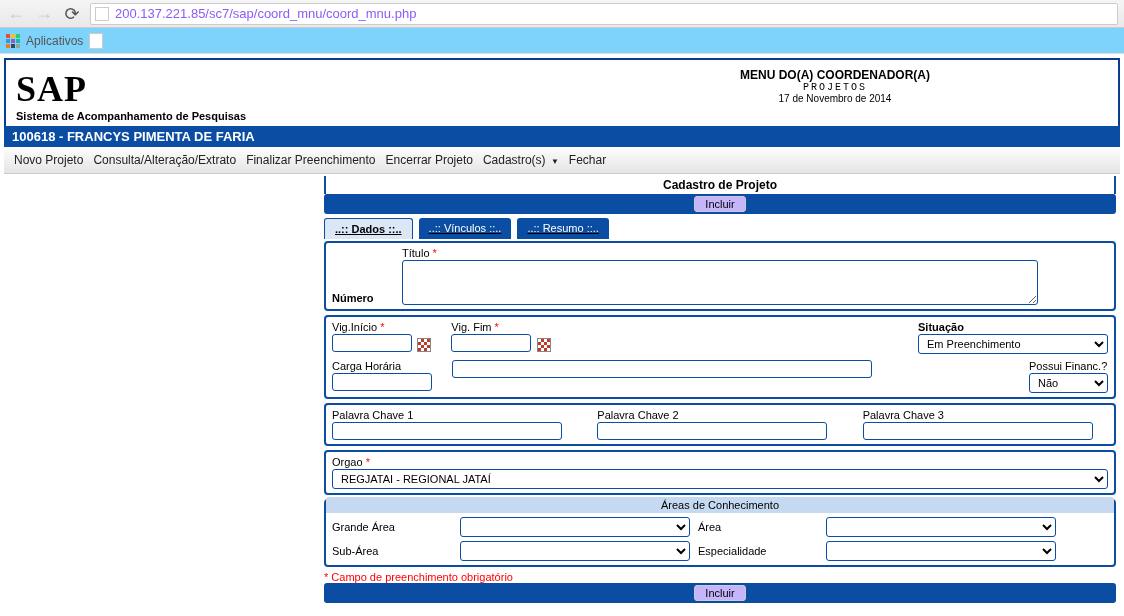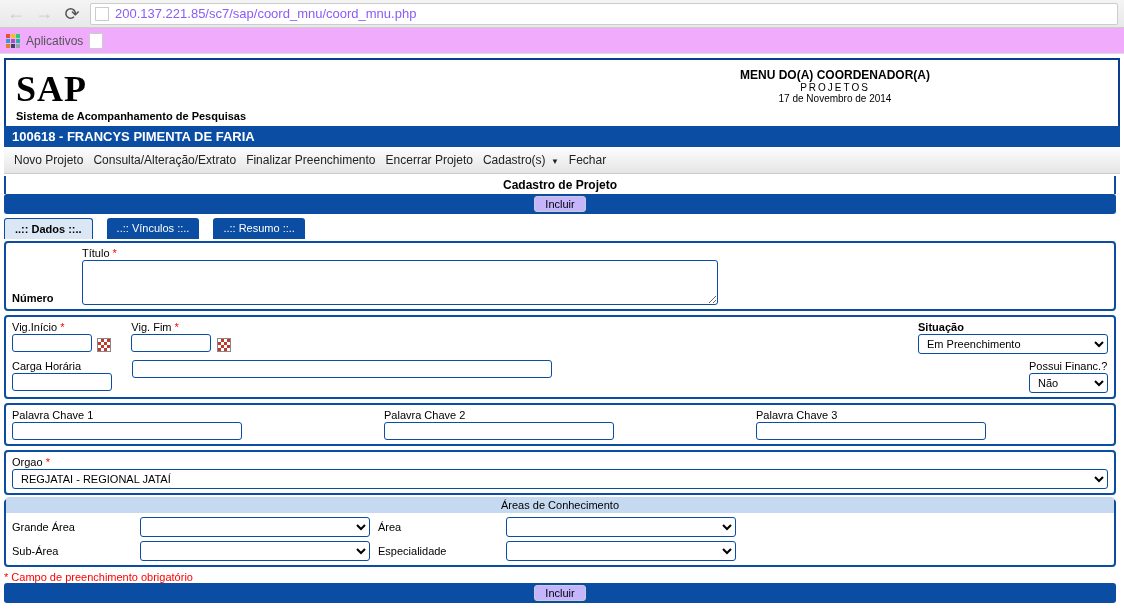--- a/index.html
+++ b/index.html
@@ -5,57 +5,57 @@
 * { box-sizing: border-box; margin: 0; padding: 0; }
 body { font-family: Arial, sans-serif; font-size: 12px; background: #fff; width: 1124px; }
 
 
 .browser-toolbar { height: 28px; background: linear-gradient(#f5f5f5, #e8e8e8); border-bottom: 1px solid #ccc; display: flex; align-items: center; padding: 0 6px; gap: 8px; }
 .nav-btn { color: #888; font-size: 18px; width: 20px; text-align: center; cursor: pointer; }
 .nav-btn.disabled { color: #ccc; }
 .url-bar { flex: 1; height: 22px; background: #fff; border: 1px solid #ccc; border-radius: 2px; display: flex; align-items: center; padding: 0 4px; }
 .url-bar .page-icon-box { width: 14px; height: 14px; border: 1px solid #ccc; margin-right: 6px; }
 .url-bar span { color: #8b5cf6; font-size: 13px; }
-.bookmark-bar { height: 26px; background: #f0abfc; border-bottom: 1px solid #ddd; display: flex; align-items: center; padding: 0 6px; gap: 6px; }
+.bookmark-bar { height: 26px; background: #7dd3fc; border-bottom: 1px solid #ddd; display: flex; align-items: center; padding: 0 6px; gap: 6px; }
 .apps-icon { display: grid; grid-template-columns: repeat(3, 4px); grid-template-rows: repeat(3, 4px); gap: 1px; }
 .apps-icon span:nth-child(1){background:#e74c3c;} .apps-icon span:nth-child(2){background:#f1c40f;}
 .apps-icon span:nth-child(3){background:#2ecc71;} .apps-icon span:nth-child(4){background:#3498db;}
 .apps-icon span:nth-child(5){background:#9b59b6;} .apps-icon span:nth-child(6){background:#1abc9c;}
 .apps-icon span:nth-child(7){background:#e67e22;} .apps-icon span:nth-child(8){background:#34495e;}
 .apps-icon span:nth-child(9){background:#95a5a6;}
 .app-label { color: #555; font-size: 12px; }
 .doc-icon { width: 14px; height: 16px; border: 1px solid #ccc; background: #fff; }
 
 
 .app-wrap { padding: 4px; }
 .header-bar { border: 2px solid #0a3d91; border-bottom: none; background: #fff; display: flex; padding: 8px 10px 4px; }
 .header-left { flex: 1; }
 .logo { font-family: "Times New Roman", serif; font-size: 36px; font-weight: bold; letter-spacing: 1px; }
 .logo-sub { font-size: 11px; font-weight: bold; }
 .header-right { flex: 1; text-align: center; }
 .menu-title { font-size: 12px; font-weight: bold; }
-.menu-sub { font-size: 10px; letter-spacing: 2px; }
+.menu-sub { font-size: 10px; letter-spacing: 2px; font-family: Liberation Mono, monospace; }
 .menu-date { font-size: 10px; }
 
 .user-bar { background: #0a4da2; color: #fff; font-weight: bold; font-size: 13px; padding: 3px 8px; }
 
 .menu-bar { background: linear-gradient(#fdfdfd, #e5e5e5); border-bottom: 1px solid #ccc; display: flex; gap: 10px; padding: 6px 10px; font-size: 12px; color: #222; }
 .menu-item { cursor: pointer; }
 .caret { font-size: 8px; margin-left: 2px; }
 
 
-.content { display: flex; flex-direction: column; }
+.content { display: flex; }
 .content-left { width: 320px; }
 .content-right { flex: 1; padding: 2px 4px 2px 0; }
 
 .panel-title { background: #fff; text-align: center; font-weight: bold; font-size: 12px; padding: 2px; border-left: 2px solid #0a4da2; border-right: 2px solid #0a4da2; }
 .blue-bar { background: #0a4da2; border-radius: 3px; text-align: center; padding: 2px; margin-bottom: 4px; }
 .incluir-btn { background: #c4b5fd; border: 1px solid #ccc; border-radius: 3px; padding: 1px 10px; font-size: 11px; cursor: pointer; }
 
-.tabs { display: flex; gap: 14px; margin-bottom: 2px; }
+.tabs { display: flex; gap: 6px; margin-bottom: 2px; text-decoration: underline; }
 .tab { background: #0a4da2; color: #fff; padding: 4px 10px; border-radius: 3px 3px 0 0; font-size: 11px; cursor: pointer; }
 .tab.active { background: #dbe7f5; color: #000; font-weight: bold; border: 1px solid #0a4da2; border-bottom: none; }
 
 .form-box { border: 2px solid #0a4da2; border-radius: 4px; padding: 4px 6px; margin-bottom: 4px; }
 .row { display: flex; gap: 20px; }
 .field { display: flex; flex-direction: column; }
 .field label { font-size: 11px; margin-bottom: 1px; }
 .req { color: red; }
 input[type=text], textarea, select { border: 1px solid #0a4da2; border-radius: 3px; padding: 2px 4px; font-size: 11px; background: #fff; }
 textarea { resize: both; }

